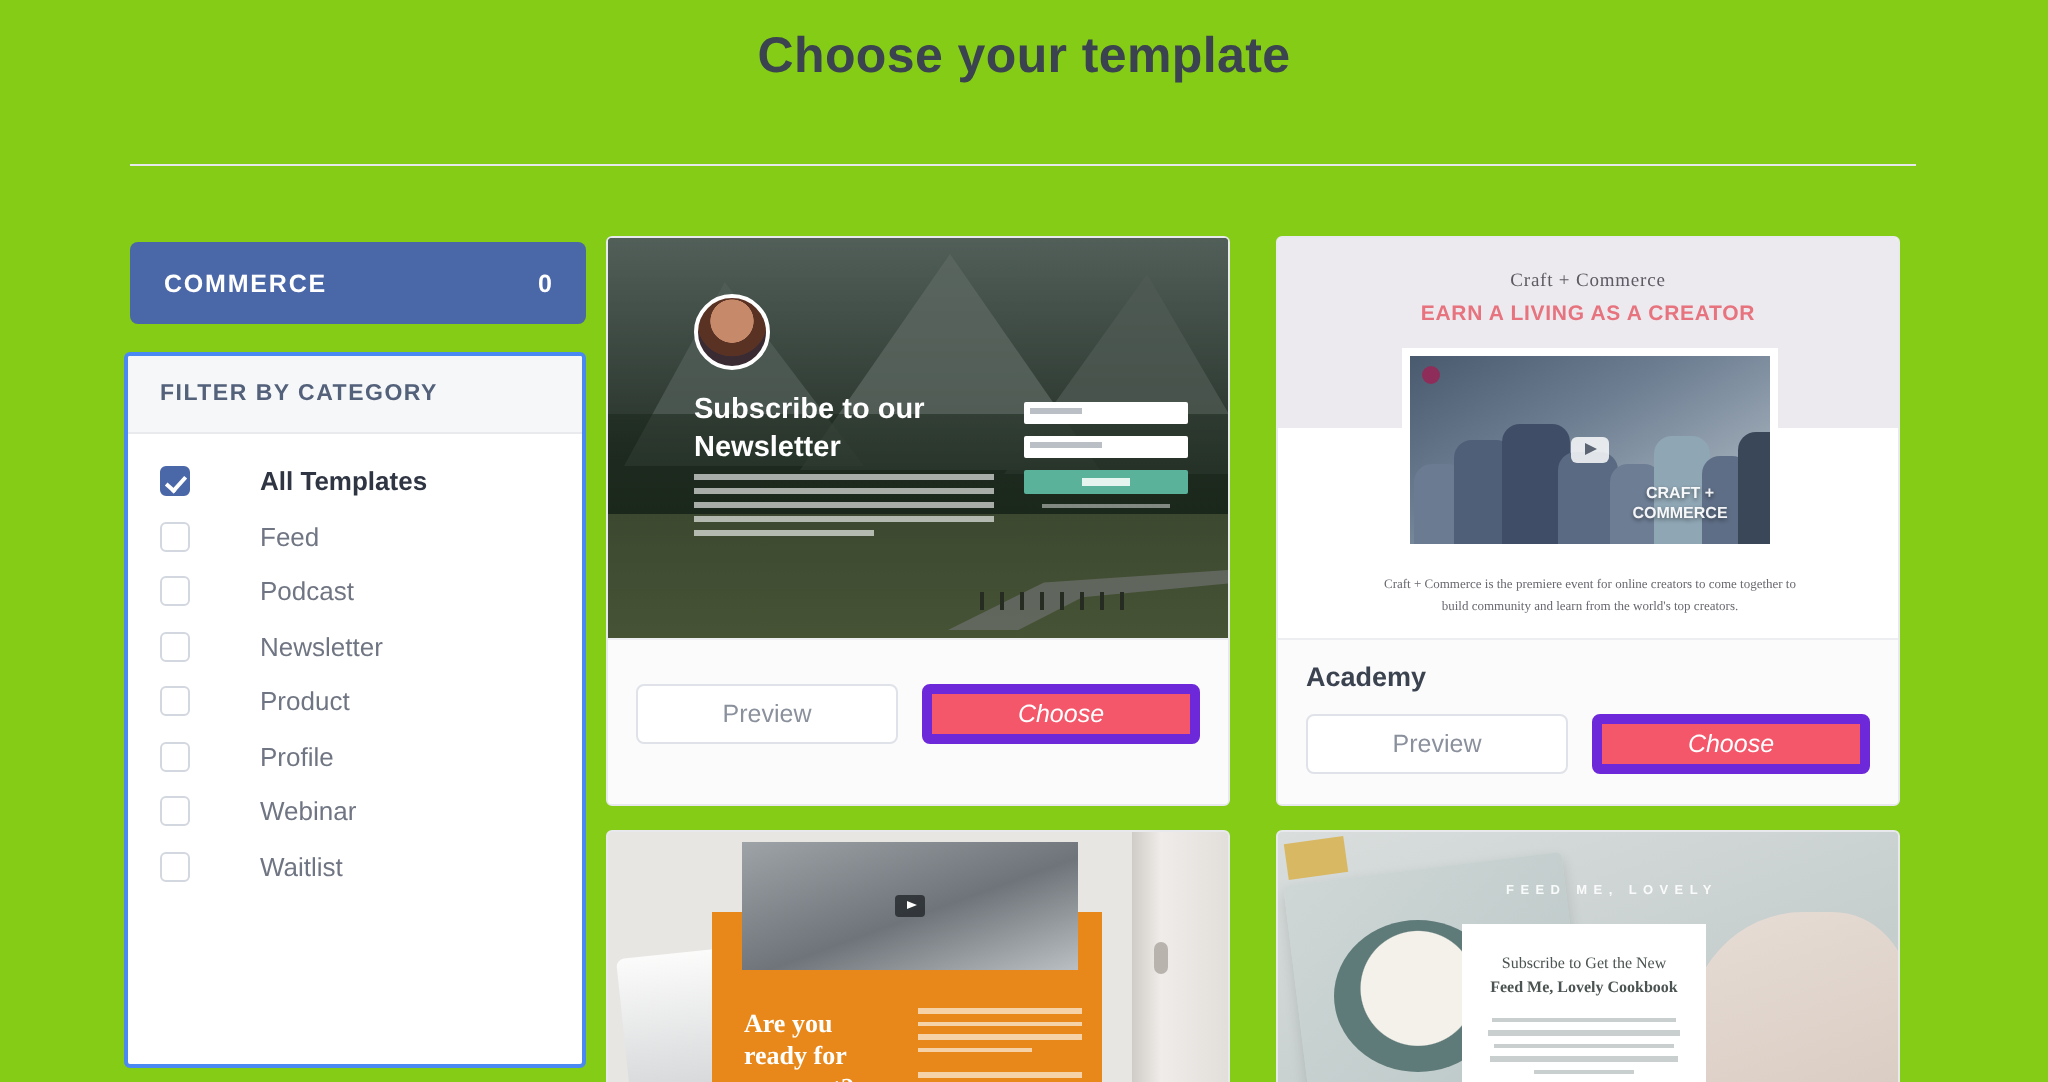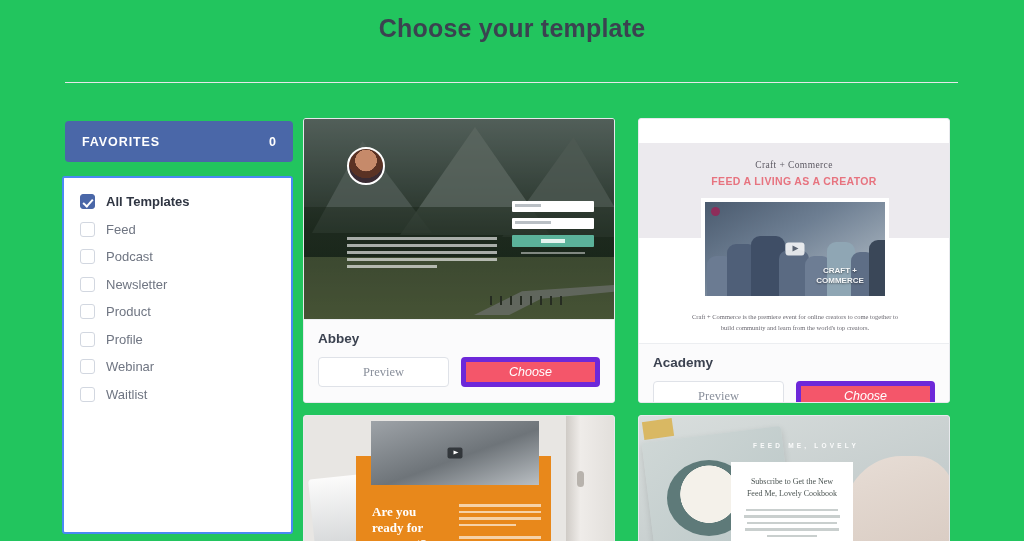--- a/index.html
+++ b/index.html
@@ -2,21 +2,21 @@
 <html><head>
 <meta charset="utf-8">
 <style>
   * { box-sizing: border-box; margin: 0; padding: 0; }
   html, body {
     width: 1024px; height: 541px;
     background: #ffffff;
     font-family: "Liberation Sans", sans-serif;
     overflow: hidden;
   }
-  .page { position: relative; width: 1024px; height: 541px; background: #22c55e; }
+  .page { position: relative; width: 1024px; height: 541px; background: #84cc16; }
 
   
   .page-title {
     position: absolute; left: 0; top: 14px; width: 1024px;
     text-align: center;
     font-size: 25px; font-weight: bold; color: #3b4250;
     letter-spacing: .2px;
   }
   .header-divider {
     position: absolute; left: 65px; top: 82px; width: 893px; height: 1px;
@@ -40,21 +40,21 @@
   }
   .filter-head {
     height: 39px; background: #f6f7f9; border-bottom: 1px solid #e8eaee;
     display: flex; align-items: center; padding-left: 16px;
   }
   .filter-head-text {
     font-size: 11.5px; font-weight: bold; color: #53617a; letter-spacing: .75px;
   }
   .filter-list { padding: 10px 0 6px 0; background: #fff; }
   .filter-row {
-    display: flex; align-items: center; height: 27.5px; padding-left: 16px;
+    display: flex; align-items: center; height: 27.5px; padding-left: 16px; gap: 24px;
   }
   .cbox {
     width: 15px; height: 15px; border: 1.6px solid #d2d7e0; border-radius: 3px;
     background: #fff; flex: none; margin-right: 11px;
   }
   .cbox.checked {
     background: #4a67a8; border-color: #4a67a8;
     position: relative;
   }
   .cbox.checked::after {
@@ -79,21 +79,21 @@
   .card-foot {
     height: 84px; background: #fbfbfc; border-top: 1px solid #eceef1;
     padding: 11px 14px 0 14px;
   }
   .card-name { font-size: 13.5px; font-weight: bold; color: #3b4250; }
   .btn-row { display: flex; gap: 12px; margin-top: 11px; }
   .btn {
     height: 30px; border-radius: 4px; display: flex; align-items: center;
     justify-content: center; font-size: 12.5px; cursor: pointer;
   }
-  .btn-preview { flex: 1; background: #fff; border: 1px solid #dfe2e8; color: #8a909c; font-family: Liberation Serif, serif; }
+  .btn-preview { flex: 1; background: #fff; border: 1px solid #dfe2e8; color: #8a909c; }
   .btn-choose { flex: 1; background: #f4566a; color: #fff; border: 5px solid #6d28d9; font-style: italic; }
 
   
   .t1 { background: linear-gradient(#2d3a33, #3d4a3c); }
   .t1 .sky {
     position: absolute; inset: 0;
     background:
       linear-gradient(180deg, rgba(120,135,130,.85) 0%, rgba(72,86,78,.9) 34%, rgba(44,56,44,.95) 56%, rgba(54,66,46,1) 100%);
   }
   .t1 .peak {
@@ -152,21 +152,21 @@
   .t1 .subbtn span {
     position: absolute; left: 50%; top: 4.4px; transform: translateX(-50%);
     height: 3.2px; width: 24px; background: rgba(255,255,255,.85);
   }
   .t1 .fine {
     margin-top: 5px; height: 2.4px; width: 64px; margin-left: 9px;
     background: rgba(255,255,255,.45);
   }
 
   
-  .t2 { background: #fff; margin-top: 24px; }
+  .t2 { background: #fff; }
   .t2 .band {
     position: absolute; left: 0; right: 0; top: 0; height: 95px; background: #eceaee;
   }
   .t2 .kicker {
     position: absolute; left: 0; right: 0; top: 17px; text-align: center;
     font-family: "Liberation Serif", serif; font-size: 9.5px; color: #5d5a63;
     letter-spacing: .4px;
   }
   .t2 .headline {
     position: absolute; left: 0; right: 0; top: 32px; text-align: center;
@@ -280,42 +280,45 @@
     opacity: .9;
   }
   .t4 .panel {
     position: absolute; left: 92px; top: 46px; width: 122px; bottom: 0;
     background: #fff; padding: 14px 12px 0 12px;
   }
   .t4 .panel h5 {
     font-family: "Liberation Serif", serif; font-size: 8px; color: #4b5452;
     text-align: center; line-height: 1.5; font-weight: normal;
   }
-  .t4 .panel h5 b { font-weight: normal; }
+  .t4 .panel h5 b { font-weight: bold; }
   .t4 .panel .lines { margin-top: 9px; }
   .t4 .panel .lines i {
     display: block; height: 2.4px; margin: 0 auto 4px auto; background: #c9cfce;
   }
 </style>
 </head>
 <body>
 
 <div class="page">
 
   <div class="page-title">Choose your template</div>
   <div class="header-divider"></div>
 
   <div class="sidebar">
 
     <div class="favorites-bar">
-      <span class="favorites-label">FAVORITES</span>
+      <span class="favorites-label">COMMERCE</span>
       <span class="favorites-count">0</span>
     </div>
 
     <div class="filter-panel">
+      <div class="filter-head">
+        <span class="filter-head-text">FILTER BY CATEGORY</span>
+      </div>
       <div class="filter-list">
 
         <div class="filter-row active">
           <span class="cbox checked"></span>
           <span class="filter-label">All Templates</span>
         </div>
         <div class="filter-row">
           <span class="cbox"></span>
           <span class="filter-label">Feed</span>
         </div>
@@ -362,20 +365,21 @@
         <div class="post" style="left:186px"></div>
         <div class="post" style="left:196px"></div>
         <div class="post" style="left:206px"></div>
         <div class="post" style="left:216px"></div>
         <div class="post" style="left:226px"></div>
         <div class="post" style="left:236px"></div>
         <div class="post" style="left:246px"></div>
         <div class="post" style="left:256px"></div>
         <div class="shade"></div>
         <div class="avatar"></div>
+        <h3>Subscribe to our Newsletter</h3>
         <div class="para">
           <i></i>
             <i></i>
             <i></i>
             <i></i>
             <i style="width:60%"></i>
         </div>
         <div class="form">
           <div class="fld">
               <span></span>
@@ -383,33 +387,32 @@
           <div class="fld">
               <span style="width:36px"></span>
             </div>
           <div class="subbtn">
               <span></span>
             </div>
           <div class="fine"></div>
         </div>
       </div>
       <div class="card-foot">
-        <div class="card-name">Abbey</div>
         <div class="btn-row">
           <div class="btn btn-preview">Preview</div>
           <div class="btn btn-choose">Choose</div>
         </div>
       </div>
     </div>
 
     <div class="card c2">
       <div class="thumb t2">
         <div class="band"></div>
         <div class="kicker">Craft + Commerce</div>
-        <div class="headline">FEED A LIVING AS A CREATOR</div>
+        <div class="headline">EARN A LIVING AS A CREATOR</div>
         <div class="videoframe">
           <div class="video">
             <div class="crowd">
               <i style="left:2px;  width:26px; height:40px; background:#6b7b92;"></i>
               <i style="left:22px; width:30px; height:52px; background:#4f5f78;"></i>
               <i style="left:46px; width:34px; height:60px; background:#3f4e66;"></i>
               <i style="left:74px; width:30px; height:46px; background:#5a6a82;"></i>
               <i style="left:100px;width:26px; height:40px; background:#6d7d94;"></i>
               <i style="left:122px;width:28px; height:54px; background:#8fa6b4;"></i>
               <i style="left:146px;width:24px; height:44px; background:#5e6e86;"></i>

